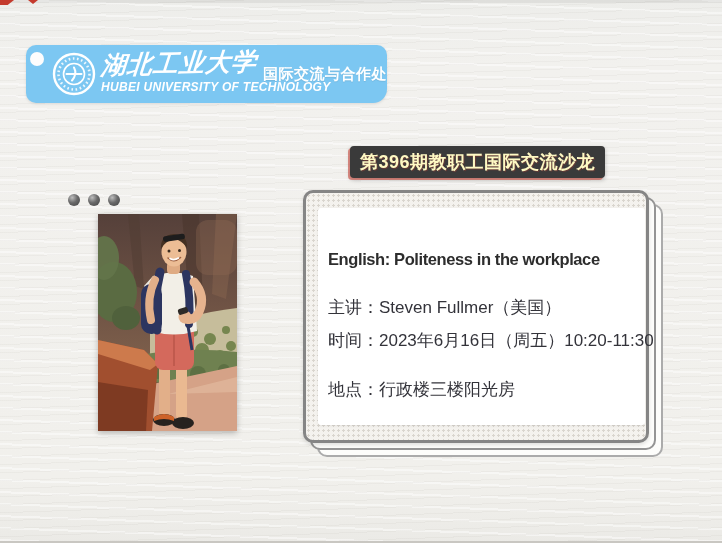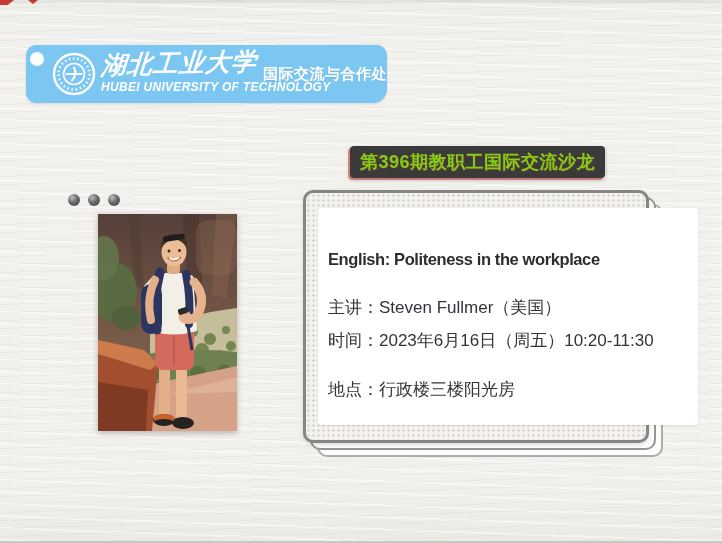--- a/index.html
+++ b/index.html
@@ -54,40 +54,40 @@
   
   .photo{
     position:absolute;left:98px;top:214px;width:139px;height:217px;margin:0;
     box-shadow:0 2px 6px rgba(0,0,0,0.25);background:#6b4f3f;
   }
   .photo svg{display:block;width:100%;height:100%;}
 
   
   .badge{
     position:absolute;left:350px;top:146px;height:32px;line-height:32px;
-    padding:0 10px;background:#3a3a3a;color:#84cc16;border-radius:4px;
+    padding:0 10px;background:#3a3a3a;color:#fef9c3;border-radius:4px;
     font-size:18px;font-weight:700;letter-spacing:0.5px;white-space:nowrap;
     box-shadow:-2px 2px 0 rgba(196,58,45,0.55), 0 2px 4px rgba(0,0,0,0.25);
     text-shadow:1px 1px 0 rgba(196,58,45,0.30);
   }
 
   
   .stack{position:absolute;width:346px;height:253px;border-radius:10px;background:#fdfdfb;}
   .s3{left:317px;top:204px;border:2px solid #ababab;}
   .s2{left:310px;top:197px;border:2px solid #959595;}
   .card{
     position:absolute;left:303px;top:190px;width:346px;height:253px;
     border:3px solid #858585;border-radius:10px;
     background-color:#f4f2ee;
     background-image:radial-gradient(circle,#d9d5ce 1px, rgba(0,0,0,0) 1.2px);
     background-size:5px 5px;
     box-shadow:0 2px 4px rgba(0,0,0,0.12);
   }
   .panel{
-    position:absolute;left:12px;top:15px;width:380px;height:217px;
+    position:absolute;left:12px;top:15px;width:327px;height:217px;
     background:#fff;border-radius:3px;box-shadow:0 1px 3px rgba(0,0,0,0.07);
   }
   .title{
     position:absolute;left:10px;top:42px;margin:0;width:305px;
     font-size:16.5px;font-weight:700;letter-spacing:-0.4px;color:#2d2d2d;white-space:nowrap;
   }
   .row{position:absolute;left:10px;margin:0;font-size:17px;color:#33333a;white-space:nowrap;}
   .row-0{top:88px;} .row-1{top:121px;} .row-2{top:170px;}
 </style>
 </head>

